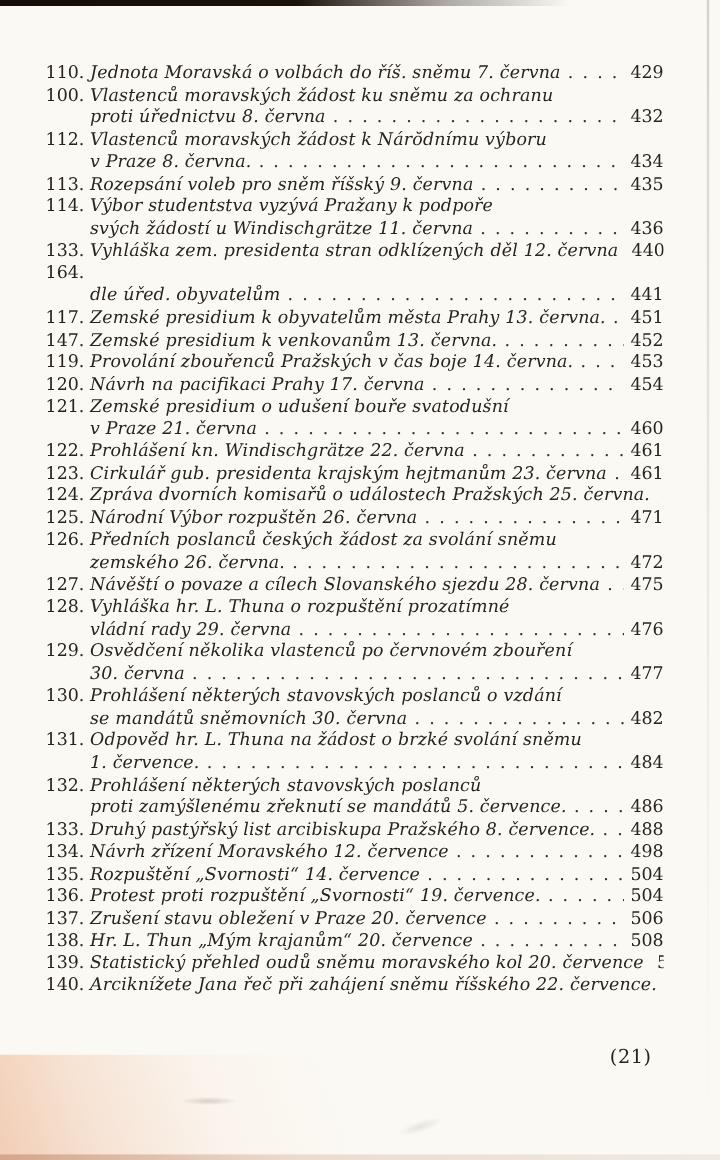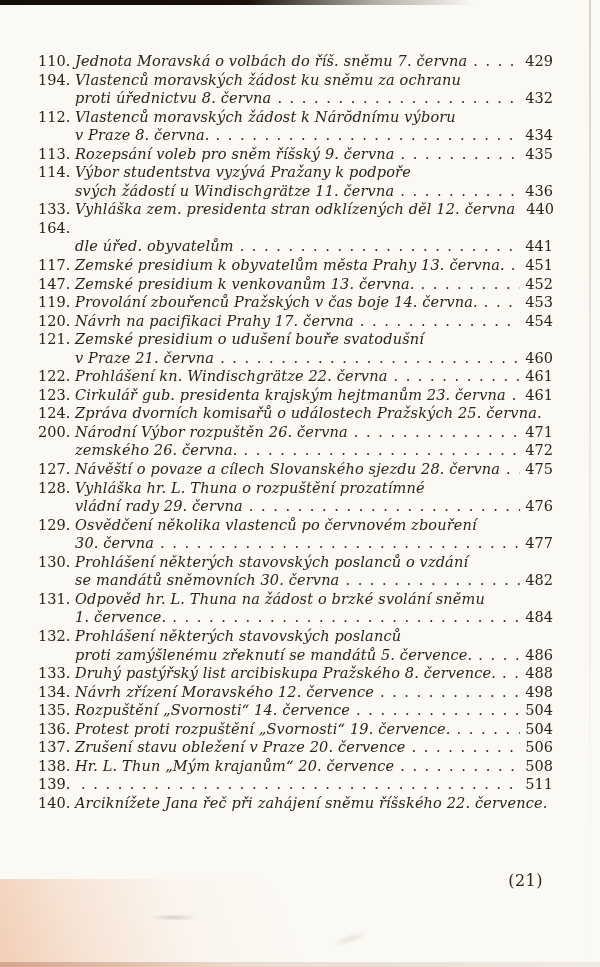--- a/index.html
+++ b/index.html
@@ -69,21 +69,21 @@
   <div class="right-crease"></div>
 
   <div class="toc">
       <div class="row">
     <span class="num">110.</span>
     <span class="txt">Jednota Moravská o volbách do říš. sněmu 7. června</span>
     <span class="dots">. . . . . . . . . . . . . . . . . . . . . . . . . . . . . . . . . . . . . . . . . . . . . . . . . . . . . . . . . . . . . . . . . . . . . . . . . . . . . . . . . . . . . . . . . . </span>
     <span class="pg">429</span>
   </div>
       <div class="row">
-    <span class="num">194.</span>
+    <span class="num">100.</span>
     <span class="txt">Vlastenců moravských žádost ku sněmu za ochranu</span>
 
   </div>
       <div class="row">
     <span class="num"></span>
     <span class="txt">proti úřednictvu 8. června</span>
     <span class="dots">. . . . . . . . . . . . . . . . . . . . . . . . . . . . . . . . . . . . . . . . . . . . . . . . . . . . . . . . . . . . . . . . . . . . . . . . . . . . . . . . . . . . . . . . . . </span>
     <span class="pg">432</span>
   </div>
       <div class="row">
@@ -177,24 +177,29 @@
     <span class="dots">. . . . . . . . . . . . . . . . . . . . . . . . . . . . . . . . . . . . . . . . . . . . . . . . . . . . . . . . . . . . . . . . . . . . . . . . . . . . . . . . . . . . . . . . . . </span>
     <span class="pg">461</span>
   </div>
       <div class="row">
     <span class="num">124.</span>
     <span class="txt">Zpráva dvorních komisařů o událostech Pražských 25. června.</span>
     <span class="dots">. . . . . . . . . . . . . . . . . . . . . . . . . . . . . . . . . . . . . . . . . . . . . . . . . . . . . . . . . . . . . . . . . . . . . . . . . . . . . . . . . . . . . . . . . . </span>
     <span class="pg">463</span>
   </div>
       <div class="row">
-    <span class="num">200.</span>
+    <span class="num">125.</span>
     <span class="txt">Národní Výbor rozpuštěn 26. června</span>
     <span class="dots">. . . . . . . . . . . . . . . . . . . . . . . . . . . . . . . . . . . . . . . . . . . . . . . . . . . . . . . . . . . . . . . . . . . . . . . . . . . . . . . . . . . . . . . . . . </span>
     <span class="pg">471</span>
+  </div>
+      <div class="row">
+    <span class="num">126.</span>
+    <span class="txt">Předních poslanců českých žádost za svolání sněmu</span>
+
   </div>
       <div class="row">
     <span class="num"></span>
     <span class="txt">zemského 26. června.</span>
     <span class="dots">. . . . . . . . . . . . . . . . . . . . . . . . . . . . . . . . . . . . . . . . . . . . . . . . . . . . . . . . . . . . . . . . . . . . . . . . . . . . . . . . . . . . . . . . . . </span>
     <span class="pg">472</span>
   </div>
       <div class="row">
     <span class="num">127.</span>
     <span class="txt">Návěští o povaze a cílech Slovanského sjezdu 28. června</span>
@@ -287,20 +292,21 @@
     <span class="pg">506</span>
   </div>
       <div class="row">
     <span class="num">138.</span>
     <span class="txt">Hr. L. Thun „Mým krajanům“ 20. července</span>
     <span class="dots">. . . . . . . . . . . . . . . . . . . . . . . . . . . . . . . . . . . . . . . . . . . . . . . . . . . . . . . . . . . . . . . . . . . . . . . . . . . . . . . . . . . . . . . . . . </span>
     <span class="pg">508</span>
   </div>
       <div class="row">
     <span class="num">139.</span>
+    <span class="txt">Statistický přehled oudů sněmu moravského kol 20. července</span>
     <span class="dots">. . . . . . . . . . . . . . . . . . . . . . . . . . . . . . . . . . . . . . . . . . . . . . . . . . . . . . . . . . . . . . . . . . . . . . . . . . . . . . . . . . . . . . . . . . </span>
     <span class="pg">511</span>
   </div>
       <div class="row">
     <span class="num">140.</span>
     <span class="txt">Arciknížete Jana řeč při zahájení sněmu říšského 22. července.</span>
     <span class="dots">. . . . . . . . . . . . . . . . . . . . . . . . . . . . . . . . . . . . . . . . . . . . . . . . . . . . . . . . . . . . . . . . . . . . . . . . . . . . . . . . . . . . . . . . . . </span>
 
   </div>
     </div>

